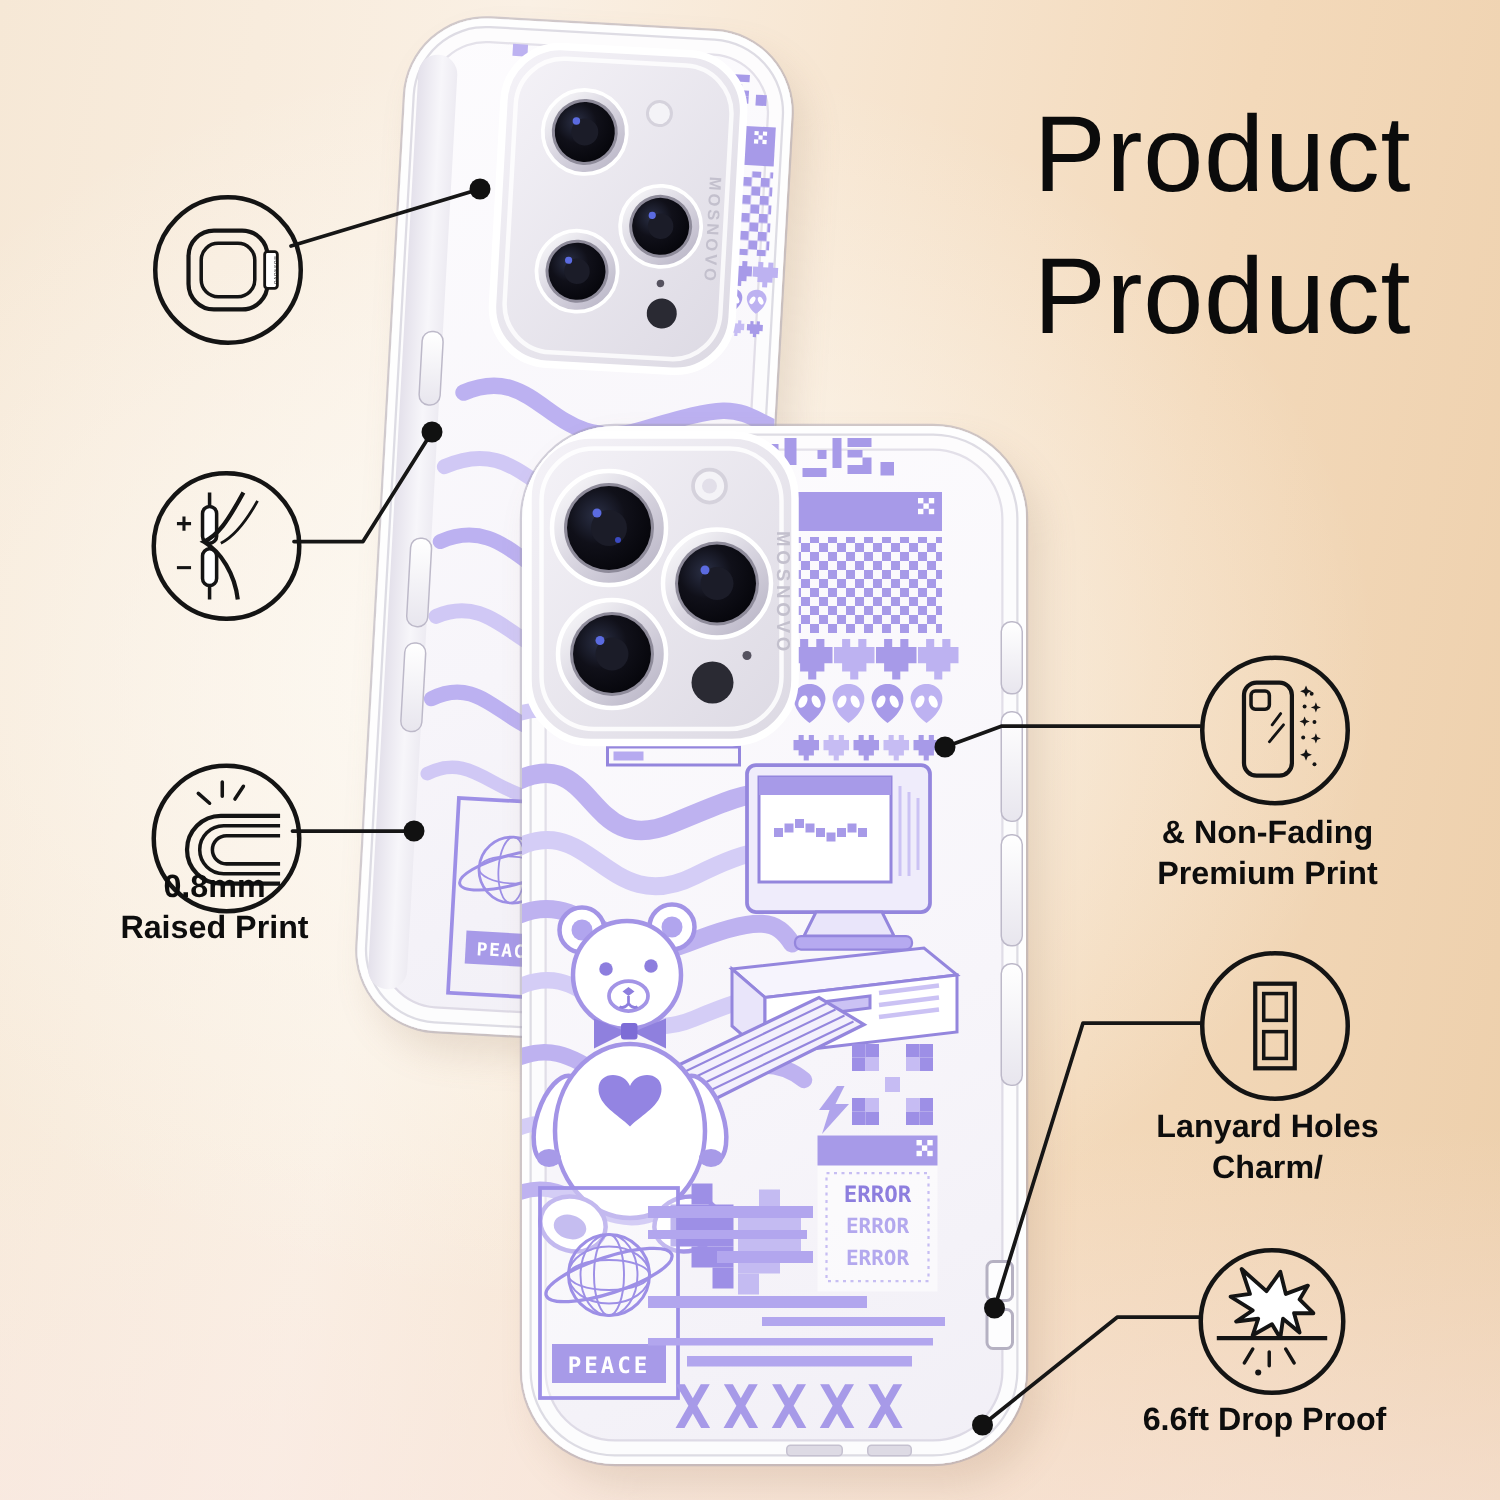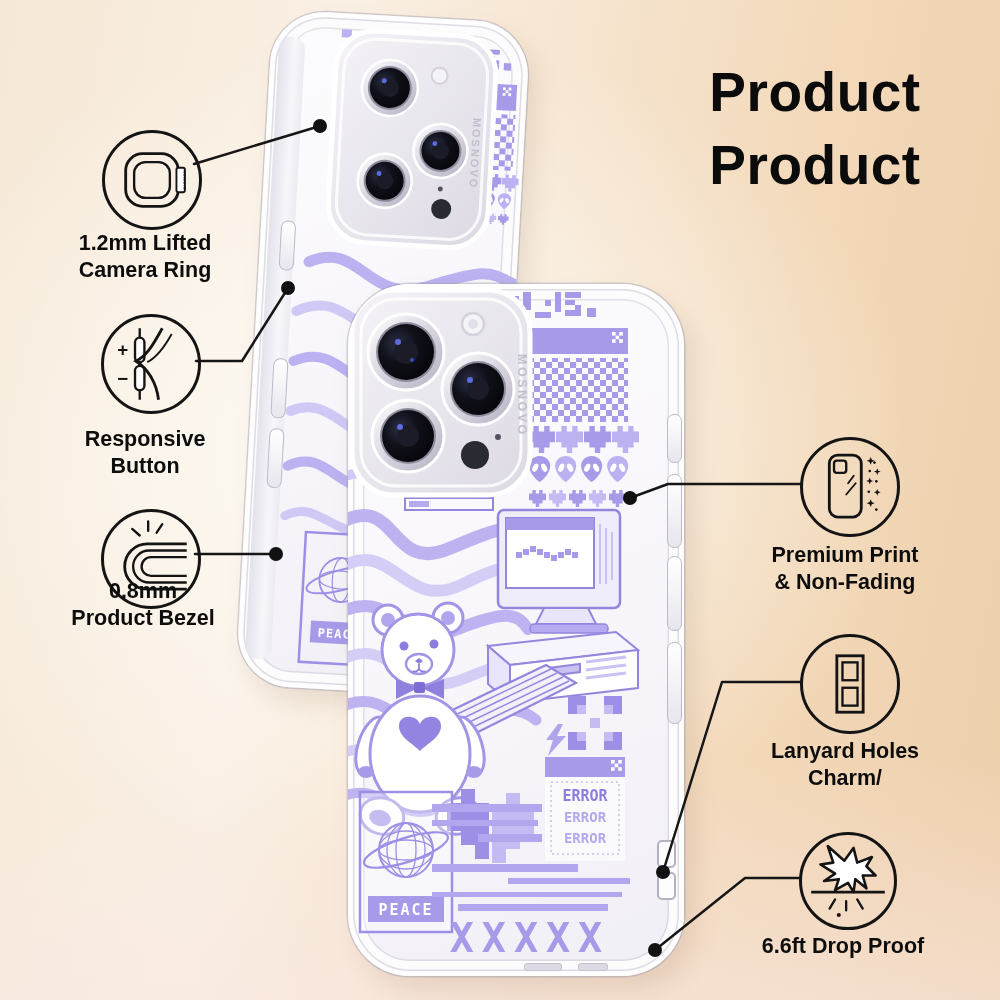--- a/index.html
+++ b/index.html
@@ -6,21 +6,21 @@
   #stage{
     position:relative;width:1000px;height:1000px;overflow:hidden;
     font-family:"Liberation Sans",sans-serif;
     background:
       radial-gradient(90% 70% at 38% 45%, #fdfaf4 0%, rgba(253,250,244,0) 60%),
       linear-gradient(to top, rgba(249,231,226,.55), rgba(249,231,226,0) 25%),
       linear-gradient(100deg, #f6e8d6 0%, #faf0e4 30%, #f3d9ba 72%, #edcfab 100%);
   }
   .title{
     position:absolute;left:650px;top:56px;width:330px;text-align:center;
-    font-size:55px;font-weight:bold;color:#0b0b0b;line-height:1.32;letter-spacing:.5px;
+    font-size:72px;font-weight:normal;color:#0b0b0b;line-height:1.32;letter-spacing:.5px;
   }
   .case{
     position:absolute;overflow:hidden;border-radius:62px;
     background:linear-gradient(155deg,#fdfcfe 0%,#f7f5fa 60%,#f1eff6 100%);
     box-shadow:
       0 0 0 1.5px rgba(160,155,175,.45),
       inset 0 0 0 5px rgba(255,255,255,.95),
       inset 0 0 0 6.5px rgba(172,167,187,.38),
       inset 0 0 0 15px rgba(255,255,255,.9),
       inset 0 0 0 16.5px rgba(177,172,192,.32),
@@ -400,52 +400,44 @@
   </div>
 
   <div class="callout-circle" style="left:102px;top:130px">
     <svg width="94" height="94" viewBox="0 0 100 100">
       <rect x="22" y="22" width="56" height="56" rx="18" fill="none" stroke="#141414" stroke-width="3"></rect>
       <rect x="31" y="31" width="38" height="38" rx="12" fill="none" stroke="#141414" stroke-width="2.5"></rect>
       <rect x="76" y="37" width="9" height="26" rx="2" fill="#ffffff" stroke="#141414" stroke-width="2"></rect>
       <text transform="translate(82.5,40) rotate(90)" font-size="3.4" letter-spacing=".4" fill="#141414">MOSNOVO</text>
     </svg>
   </div>
-  <div class="callout-label" style="left:35px;top:230px">
-    <div>1.2mm Lifted</div>
-    <div>Camera Ring</div>
-  </div>
 
   <div class="callout-circle" style="left:101px;top:314px">
     <svg width="94" height="94" viewBox="0 0 100 100">
       <path d="M38,12 V22 M38,48 V52 M38,78 V88" stroke="#141414" stroke-width="2.5"></path>
       <rect x="33" y="22" width="10" height="26" rx="5" fill="#ffffff" stroke="#141414" stroke-width="2.5"></rect>
       <rect x="33" y="52" width="10" height="26" rx="5" fill="#ffffff" stroke="#141414" stroke-width="2.5"></rect>
       <text x="14" y="41" font-size="20" font-weight="bold" fill="#141414">+</text>
       <text x="14" y="72" font-size="20" font-weight="bold" fill="#141414">−</text>
       <path d="M62,12 C50,34 44,42 34,47 C46,54 56,70 58,88" fill="none" stroke="#141414" stroke-width="3"></path>
       <path d="M72,18 C62,36 54,44 46,48" fill="none" stroke="#141414" stroke-width="2"></path>
     </svg>
   </div>
-  <div class="callout-label" style="left:35px;top:426px">
-    <div>Responsive</div>
-    <div>Button</div>
-  </div>
 
   <div class="callout-circle" style="left:101px;top:509px">
     <svg width="94" height="94" viewBox="0 0 100 100">
       <path d="M30,18 L38,25 M47,10 L47,20 M62,13 L56,22" stroke="#141414" stroke-width="2.5" stroke-linecap="round"></path>
       <path d="M88,34 H46 A24,24 0 0 0 46,82 H88" fill="none" stroke="#141414" stroke-width="3"></path>
       <path d="M88,41 H48 A17,17 0 0 0 48,75 H88" fill="none" stroke="#141414" stroke-width="2.5"></path>
       <path d="M88,48 H50 A10,10 0 0 0 50,68 H88" fill="none" stroke="#141414" stroke-width="2.5"></path>
     </svg>
   </div>
   <div class="callout-label" style="left:33px;top:578px">
     <div>0.8mm</div>
-    <div>Product Bezel</div>
+    <div>Raised Print</div>
   </div>
 
   <div class="callout-circle" style="left:800px;top:437px">
     <svg width="94" height="94" viewBox="0 0 100 100">
       <rect x="28" y="16" width="34" height="66" rx="9" fill="none" stroke="#141414" stroke-width="3"></rect>
       <rect x="33" y="22" width="13" height="13" rx="3" fill="none" stroke="#141414" stroke-width="2.5"></rect>
       <path d="M48,46 L54,38 M46,58 L56,46" stroke="#141414" stroke-width="2" stroke-linecap="round"></path>
       <g fill="#141414">
         <path d="M72,18 l1.2,3 3,1.2 -3,1.2 -1.2,3 -1.2,-3 -3,-1.2 3,-1.2 z"></path>
         <path d="M79,30 l1,2.6 2.6,1 -2.6,1 -1,2.6 -1,-2.6 -2.6,-1 2.6,-1 z"></path>
@@ -454,22 +446,22 @@
         <path d="M72,63 l1.2,3 3,1.2 -3,1.2 -1.2,3 -1.2,-3 -3,-1.2 3,-1.2 z"></path>
         <circle cx="76" cy="24" r="1.4"></circle>
           <circle cx="71" cy="33" r="1.4"></circle>
           <circle cx="78" cy="44" r="1.4"></circle>
         <circle cx="70" cy="55" r="1.4"></circle>
           <circle cx="78" cy="74" r="1.4"></circle>
       </g>
     </svg>
   </div>
   <div class="callout-label" style="left:735px;top:542px">
+    <div>&amp; Non-Fading</div>
     <div>Premium Print</div>
-    <div>&amp; Non-Fading</div>
   </div>
 
   <div class="callout-circle" style="left:800px;top:634px">
     <svg width="94" height="94" viewBox="0 0 100 100">
       <rect x="36" y="20" width="28" height="60" fill="none" stroke="#141414" stroke-width="3"></rect>
       <rect x="42" y="27" width="16" height="19" fill="none" stroke="#141414" stroke-width="2.5"></rect>
       <rect x="42" y="54" width="16" height="19" fill="none" stroke="#141414" stroke-width="2.5"></rect>
     </svg>
   </div>
   <div class="callout-label" style="left:735px;top:738px">

